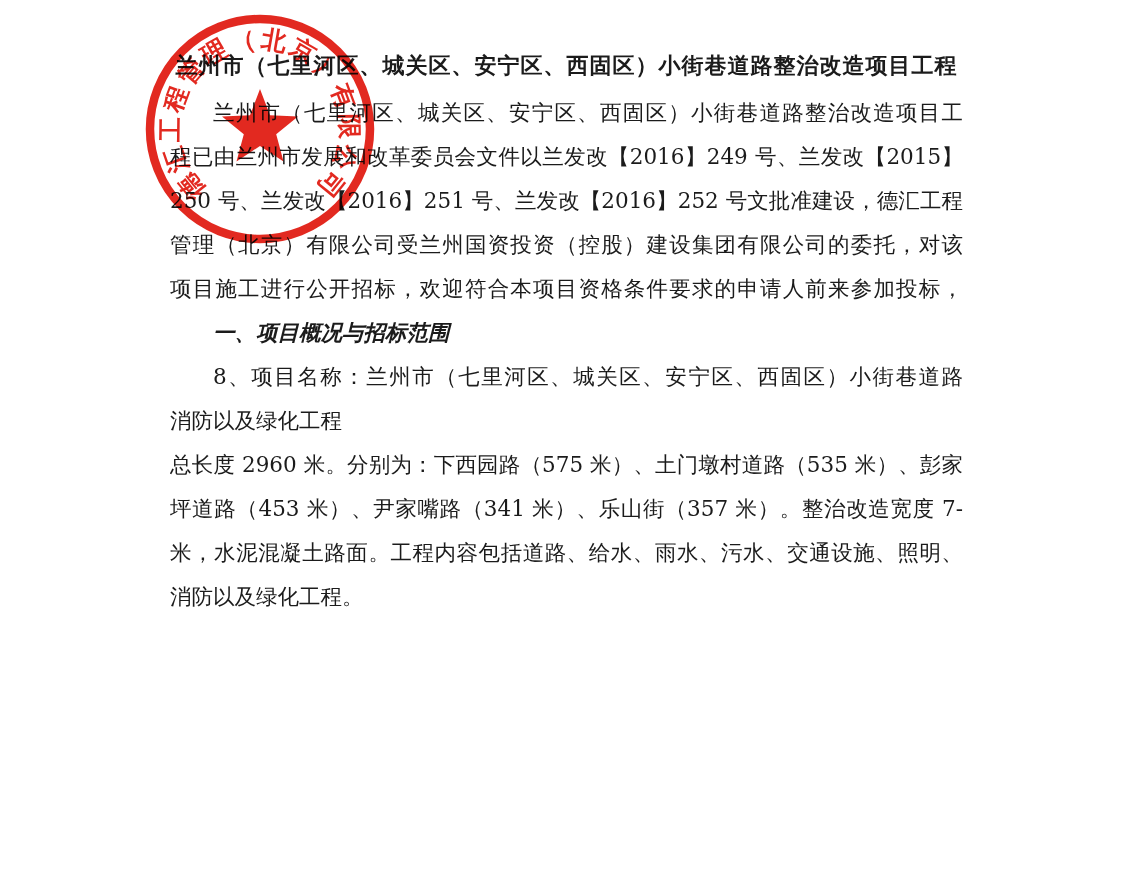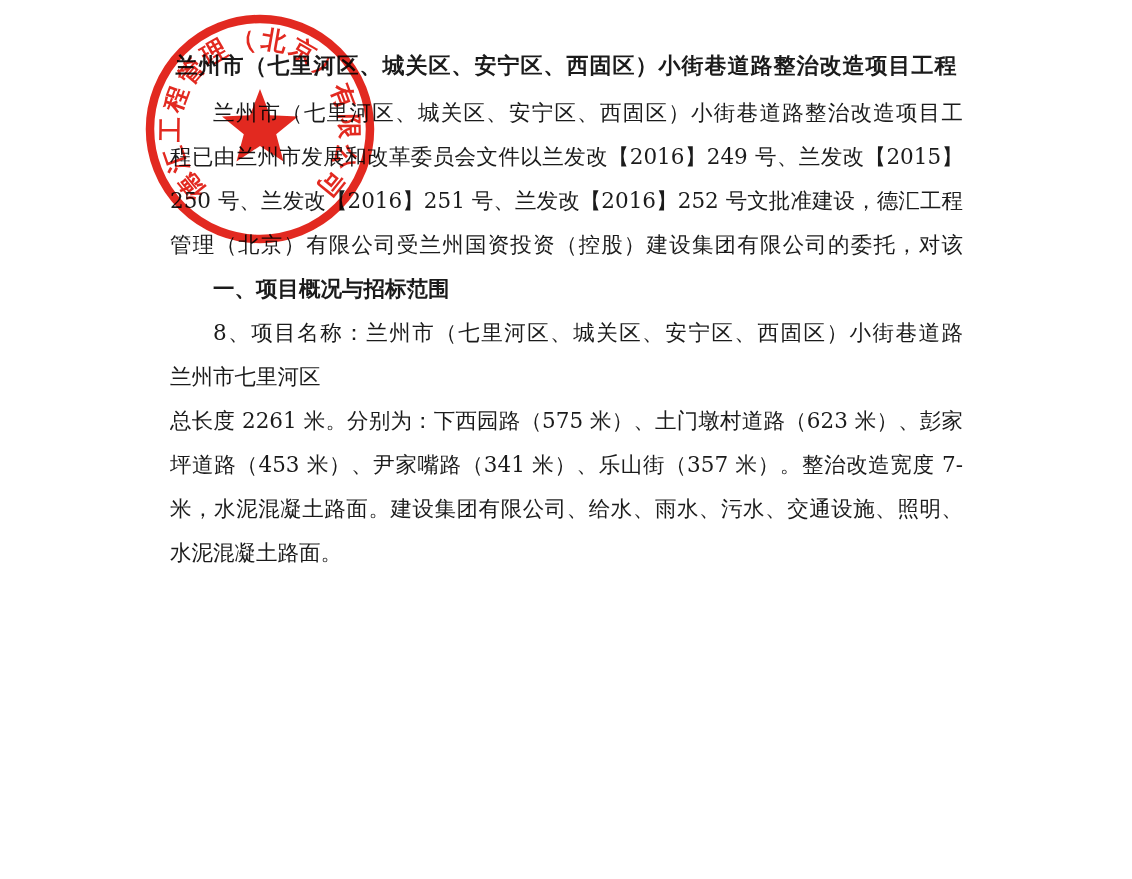--- a/index.html
+++ b/index.html
@@ -36,21 +36,21 @@
     white-space: nowrap;
   }
   .indent { text-indent: 43px; }
   .fill {
     white-space: normal;
     text-align: justify;
     text-align-last: justify;
     text-justify: distribute;
     overflow: hidden;
   }
-  .bold { font-weight: bold; }
+  .bold { font-weight: bold; font-style: italic; }
   .stamp {
     position: absolute;
     left: 143px;
     top: 12px;
     width: 234px;
     height: 234px;
     mix-blend-mode: multiply;
     opacity: 0.92;
   }
   .stamp text {
@@ -67,27 +67,28 @@
 
     <div class="doc-title">
       <div>兰州市（七里河区、城关区、安宁区、西固区）小街巷道路整治改造项目工程</div>
     </div>
 
     <div class="doc-body">
       <div class="line indent fill">兰州市（七里河区、城关区、安宁区、西固区）小街巷道路整治改造项目工</div>
       <div class="line fill">程已由兰州市发展和改革委员会文件以兰发改【2016】249 号、兰发改【2015】</div>
       <div class="line fill">250 号、兰发改【2016】251 号、兰发改【2016】252 号文批准建设，德汇工程</div>
       <div class="line fill">管理（北京）有限公司受兰州国资投资（控股）建设集团有限公司的委托，对该</div>
+      <div class="line fill">项目施工进行公开招标，欢迎符合本项目资格条件要求的申请人前来参加投标，</div>
       <div class="line indent bold">一、项目概况与招标范围</div>
       <div class="line indent fill">8、项目名称：兰州市（七里河区、城关区、安宁区、西固区）小街巷道路</div>
-      <div class="line">兰州市七里河区</div>
-      <div class="line fill">总长度 2261 米。分别为：下西园路（575 米）、土门墩村道路（623 米）、彭家</div>
+      <div class="line">消防以及绿化工程</div>
+      <div class="line fill">总长度 2960 米。分别为：下西园路（575 米）、土门墩村道路（535 米）、彭家</div>
       <div class="line fill">坪道路（453 米）、尹家嘴路（341 米）、乐山街（357 米）。整治改造宽度 7-18</div>
-      <div class="line fill">米，水泥混凝土路面。建设集团有限公司、给水、雨水、污水、交通设施、照明、</div>
-      <div class="line">水泥混凝土路面。</div>
+      <div class="line fill">米，水泥混凝土路面。工程内容包括道路、给水、雨水、污水、交通设施、照明、</div>
+      <div class="line">消防以及绿化工程。</div>
     </div>
 
   </div>
 
   <svg class="stamp" viewBox="0 0 234 234" aria-hidden="true">
     <circle cx="117" cy="117" r="110" fill="none" stroke="#e0160c" stroke-width="8.5"></circle>
     <path id="sealArc" d="M 59.7 174.3 A 81 81 0 1 1 174.3 174.3" fill="none"></path>
     <text font-size="25" letter-spacing="3" fill="#e0160c">
       <textPath href="#sealArc" startOffset="50%" text-anchor="middle">德汇工程管理（北京）有限公司</textPath>
     </text>

